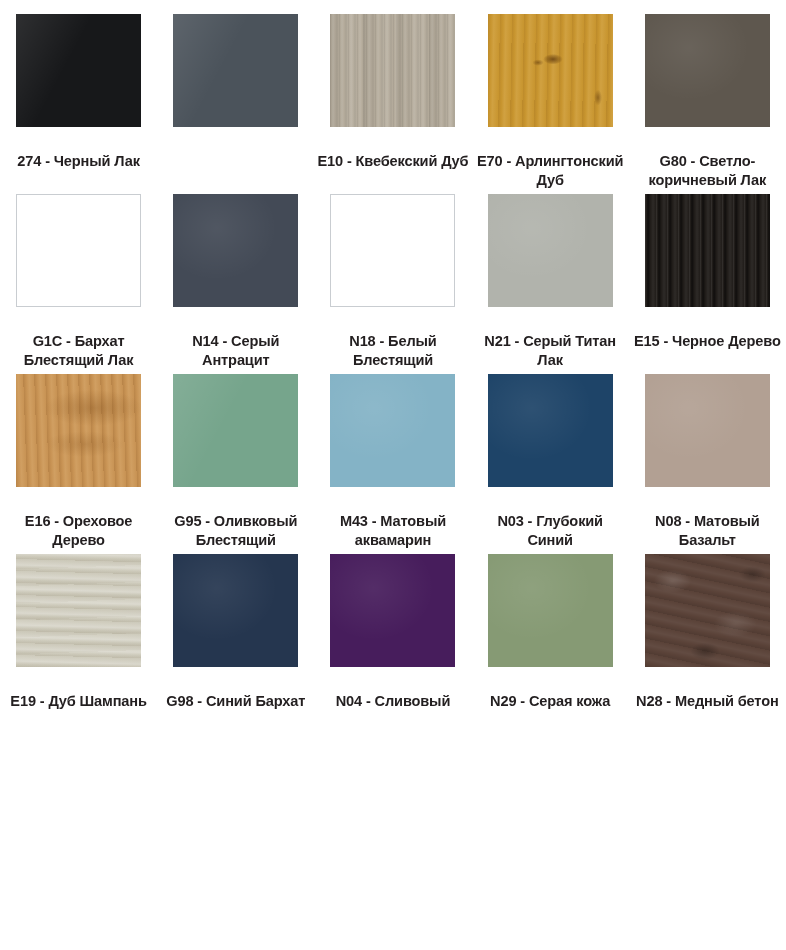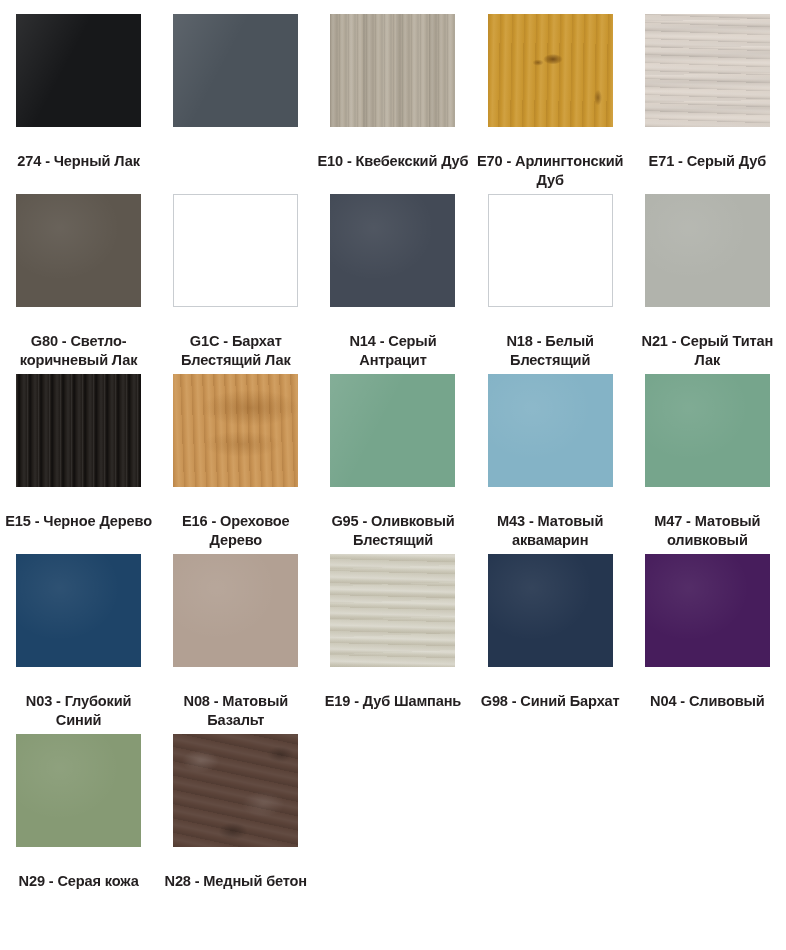--- a/index.html
+++ b/index.html
@@ -153,26 +153,20 @@
       </div>
       <div class="swatch-label">E10 - Квебекский Дуб</div>
     </div>
     <div class="swatch-cell">
       <div class="swatch-chip" style="background-color: rgb(200, 149, 47);">
         <div class="tex tex-knot"></div>
       </div>
       <div class="swatch-label">E70 - Арлингтонский Дуб</div>
     </div>
     <div class="swatch-cell">
-      <div class="swatch-chip" style="background-color: rgb(222, 213, 204);">
-        <div class="tex tex-oak-horiz"></div>
-      </div>
-      <div class="swatch-label">E71 - Серый Дуб</div>
-    </div>
-    <div class="swatch-cell">
       <div class="swatch-chip" style="background-color: rgb(94, 87, 78);">
         <div class="tex tex-matte"></div>
       </div>
       <div class="swatch-label">G80 - Светло-коричневый Лак</div>
     </div>
     <div class="swatch-cell">
       <div class="swatch-chip bordered" style="background-color: rgb(255, 255, 255);">
         <div class="tex tex-gloss"></div>
       </div>
       <div class="swatch-label">G1C - Бархат Блестящий Лак</div>
@@ -211,26 +205,20 @@
       <div class="swatch-chip" style="background-color: rgb(118, 165, 140);">
         <div class="tex tex-gloss"></div>
       </div>
       <div class="swatch-label">G95 - Оливковый Блестящий</div>
     </div>
     <div class="swatch-cell">
       <div class="swatch-chip" style="background-color: rgb(132, 179, 198);">
         <div class="tex tex-matte"></div>
       </div>
       <div class="swatch-label">M43 - Матовый аквамарин</div>
-    </div>
-    <div class="swatch-cell">
-      <div class="swatch-chip" style="background-color: rgb(118, 165, 140);">
-        <div class="tex tex-matte"></div>
-      </div>
-      <div class="swatch-label">M47 - Матовый оливковый</div>
     </div>
     <div class="swatch-cell">
       <div class="swatch-chip" style="background-color: rgb(30, 68, 104);">
         <div class="tex tex-matte"></div>
       </div>
       <div class="swatch-label">N03 - Глубокий Синий</div>
     </div>
     <div class="swatch-cell">
       <div class="swatch-chip" style="background-color: rgb(178, 160, 147);">
         <div class="tex tex-matte"></div>

